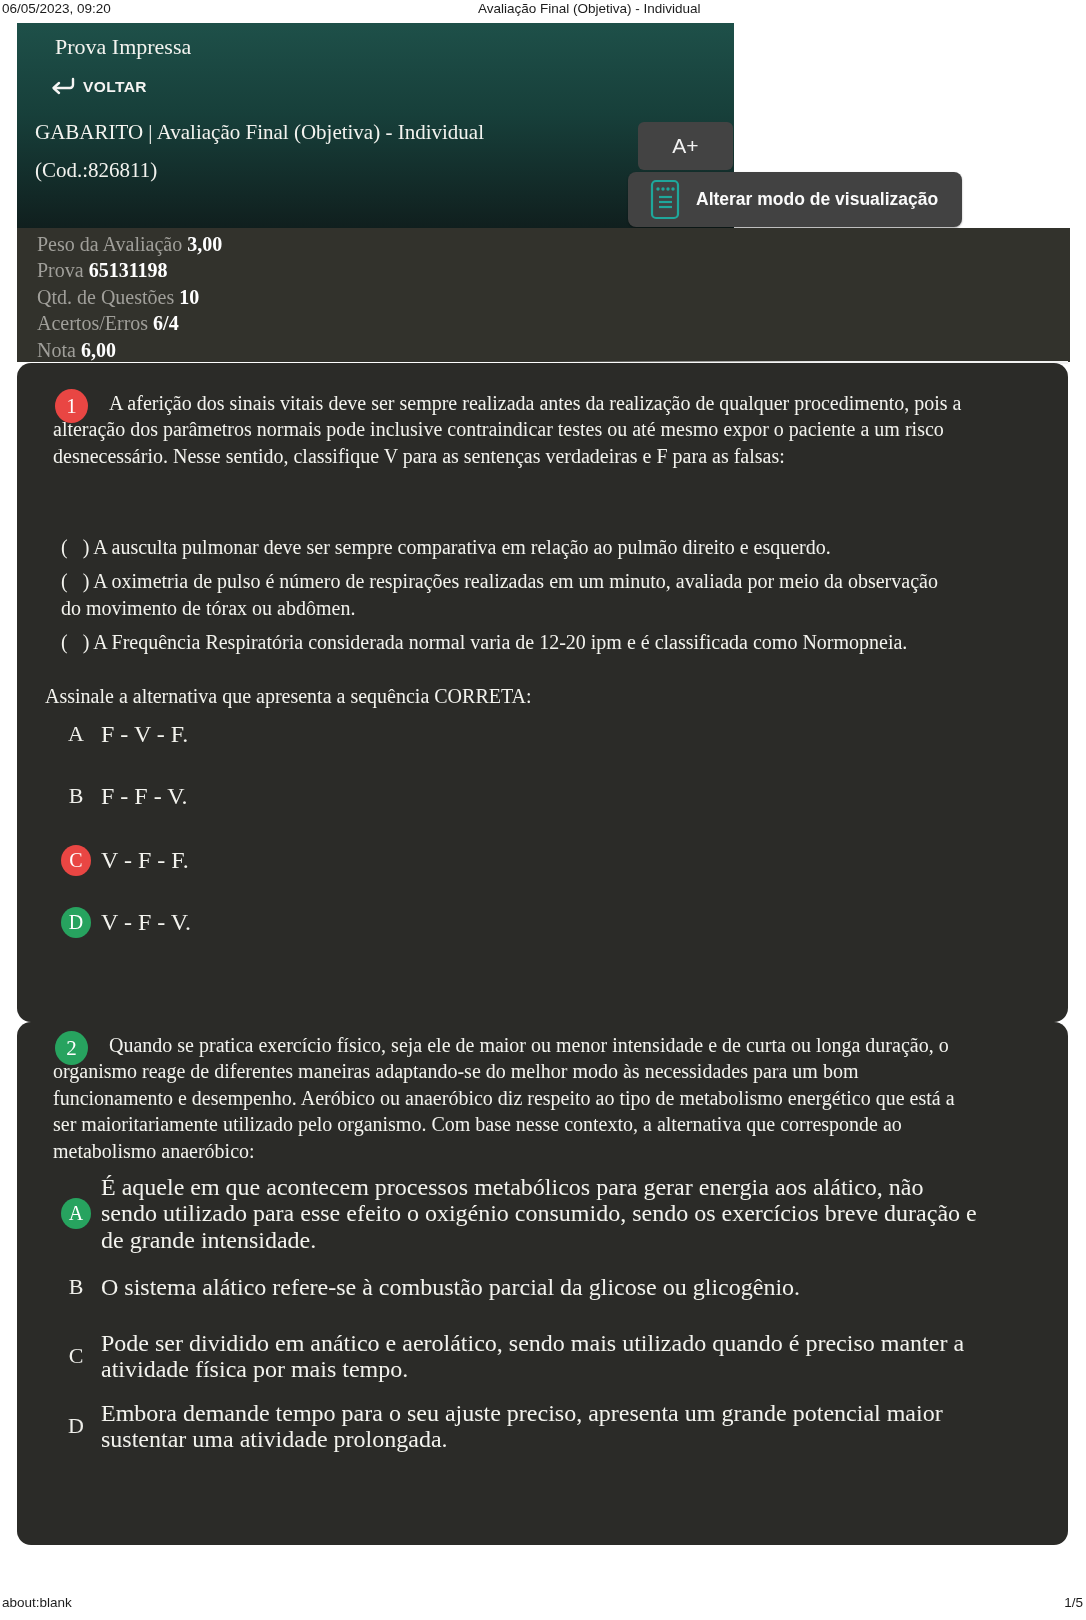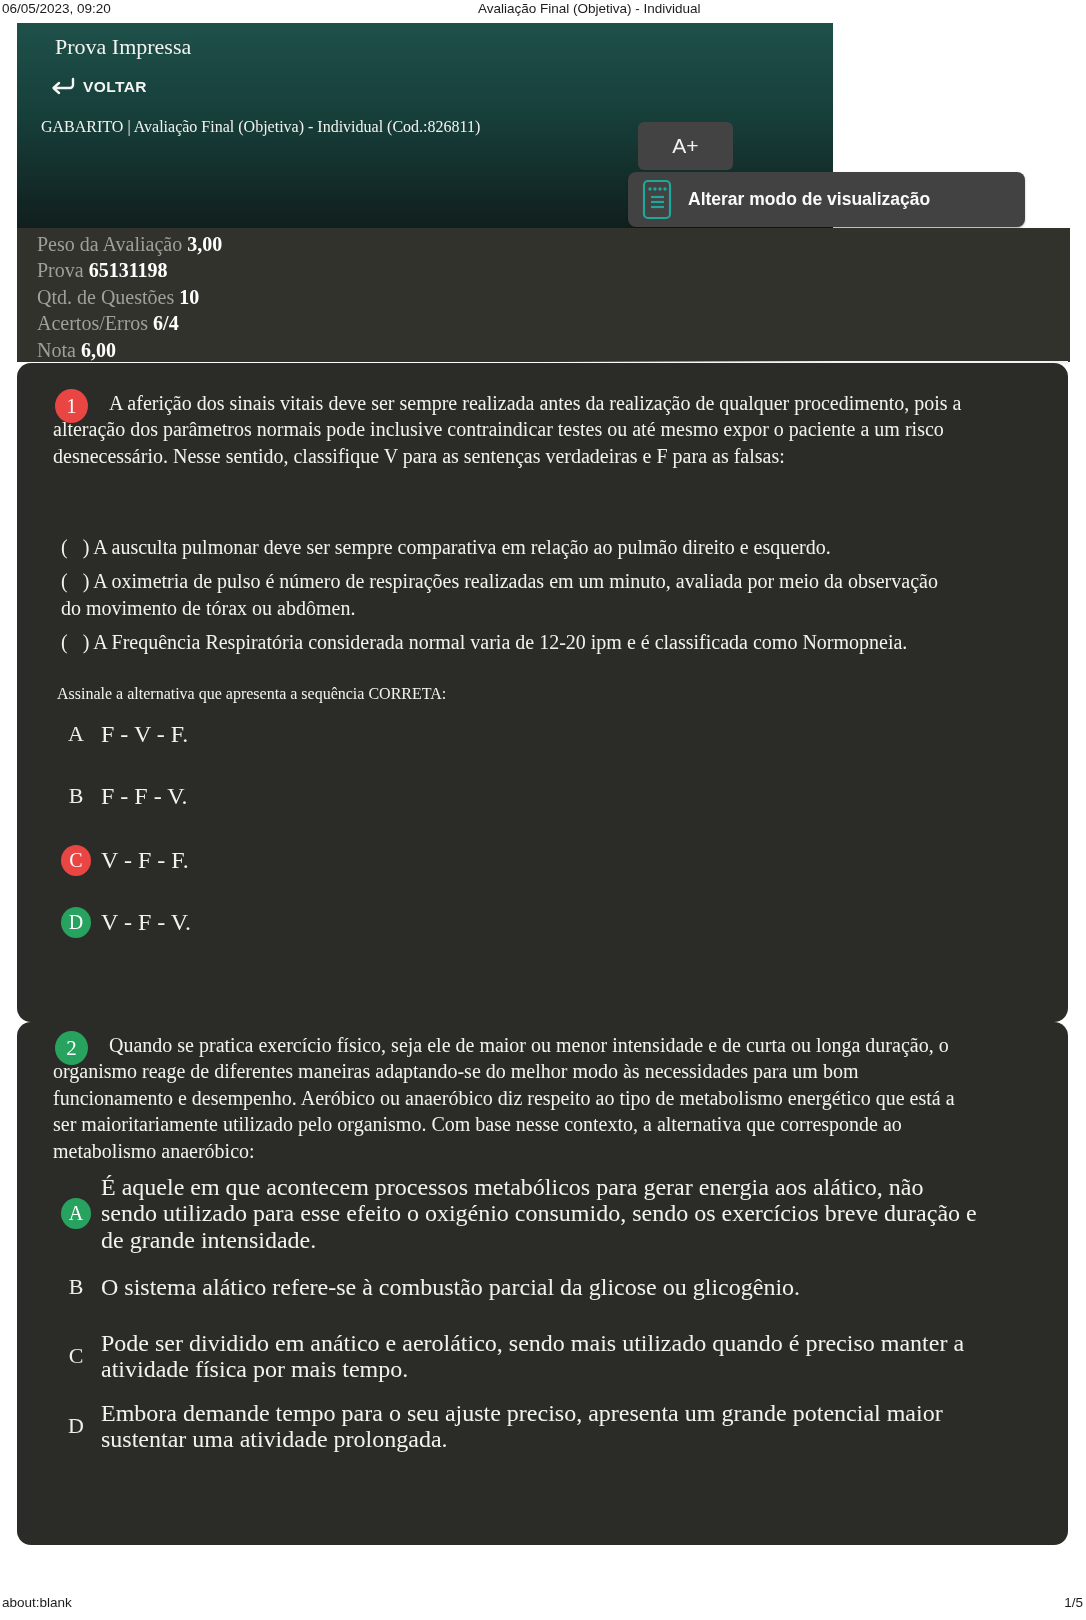--- a/index.html
+++ b/index.html
@@ -10,36 +10,36 @@
   .print-date{position:absolute;left:2px;top:1px;font-family:"Liberation Sans",sans-serif;
               font-size:13.5px;color:#1c1c1c;}
   .print-title{position:absolute;left:478px;top:1px;font-family:"Liberation Sans",sans-serif;
                font-size:13.5px;color:#1c1c1c;}
   .foot-left{position:absolute;left:2px;top:1595px;font-family:"Liberation Sans",sans-serif;
              font-size:13.5px;color:#1c1c1c;}
   .foot-right{position:absolute;right:3px;top:1595px;font-family:"Liberation Sans",sans-serif;
               font-size:13.5px;color:#1c1c1c;}
 
   
-  .teal-header{position:absolute;left:17px;top:23px;width:816px;height:205px;
+  .teal-header{position:absolute;left:17px;top:23px;width:717px;height:205px;
                background:linear-gradient(180deg,#1e5049 0%,#173f3a 45%,#101f1e 100%);}
   .prova-title{position:absolute;left:38px;top:11px;font-size:22px;color:#f3f3ef;}
   .voltar-btn{position:absolute;left:32px;top:53px;display:flex;align-items:center;gap:7px;
               color:#ffffff;cursor:pointer;}
   .voltar-label{font-family:"Liberation Sans",sans-serif;font-weight:bold;font-size:15.5px;
                 letter-spacing:.4px;color:#f5f5f3;}
-  .gabarito{position:absolute;left:24px;top:90px;width:545px;font-size:16px;line-height:27px;
+  .gabarito{position:absolute;left:18px;top:90px;width:545px;font-size:21px;line-height:38px;
             color:#f3f3ef;}
 
   
   .aplus-btn{position:absolute;left:638px;top:122px;width:95px;height:48px;background:#434343;
              border-radius:6px;display:flex;align-items:center;justify-content:center;
              font-family:"Liberation Sans",sans-serif;font-size:21px;color:#f2f2f2;cursor:pointer;}
-  .viewmode-btn{position:absolute;left:628px;top:172px;width:397px;height:55px;background:#424242;
-                border-radius:8px;display:flex;align-items:center;padding-left:14px;box-sizing:border-box;
+  .viewmode-btn{position:absolute;left:628px;top:172px;width:334px;height:55px;background:#424242;
+                border-radius:8px;display:flex;align-items:center;padding-left:22px;box-sizing:border-box;
                 cursor:pointer;box-shadow:0 1px 2px rgba(0,0,0,.35);}
   .viewmode-label{font-family:"Liberation Sans",sans-serif;font-weight:bold;font-size:17.5px;
                   color:#fafafa;margin-left:16px;}
 
   
   .stats{position:absolute;left:17px;top:228px;width:1053px;height:134px;background:#32322c;
          padding:3px 0 0 20px;box-sizing:border-box;font-size:20px;line-height:26.4px;}
   .stat-label{color:#a09f9a;}
   .stat-value{color:#ffffff;font-weight:bold;}
 
@@ -53,21 +53,21 @@
 
   .q-badge{position:absolute;width:33px;height:34px;border-radius:50%;display:flex;
            align-items:center;justify-content:center;font-size:21px;color:#ffffff;}
   .badge-red{background:#e94643;}
   .badge-green{background:#27a35f;}
 
   .q-text{position:absolute;left:36px;width:915px;font-size:20px;line-height:26.4px;
           color:#f3f3ee;text-indent:56px;}
   .q-statements{position:absolute;left:36px;width:898px;font-size:20px;line-height:26.4px;color:#f3f3ee;}
   .q-statements p{margin:8px;}
-  .q-prompt{position:absolute;left:40px;width:898px;font-size:16px;color:#f3f3ee;}
+  .q-prompt{position:absolute;left:28px;width:898px;font-size:20px;color:#f3f3ee;}
 
   .alt-row{position:absolute;left:34px;width:960px;display:flex;align-items:center;}
   .alt-letter-col{width:50px;display:flex;align-items:center;justify-content:center;flex:0 0 50px;}
   .alt-letter{font-size:22px;color:#efefea;}
   .alt-badge{width:30px;height:31px;border-radius:50%;display:flex;align-items:center;
              justify-content:center;font-size:20px;color:#ffffff;}
   .alt-text{font-size:24px;line-height:26.4px;color:#f3f3ee;width:880px;}
 </style>
 </head>
 <body>

